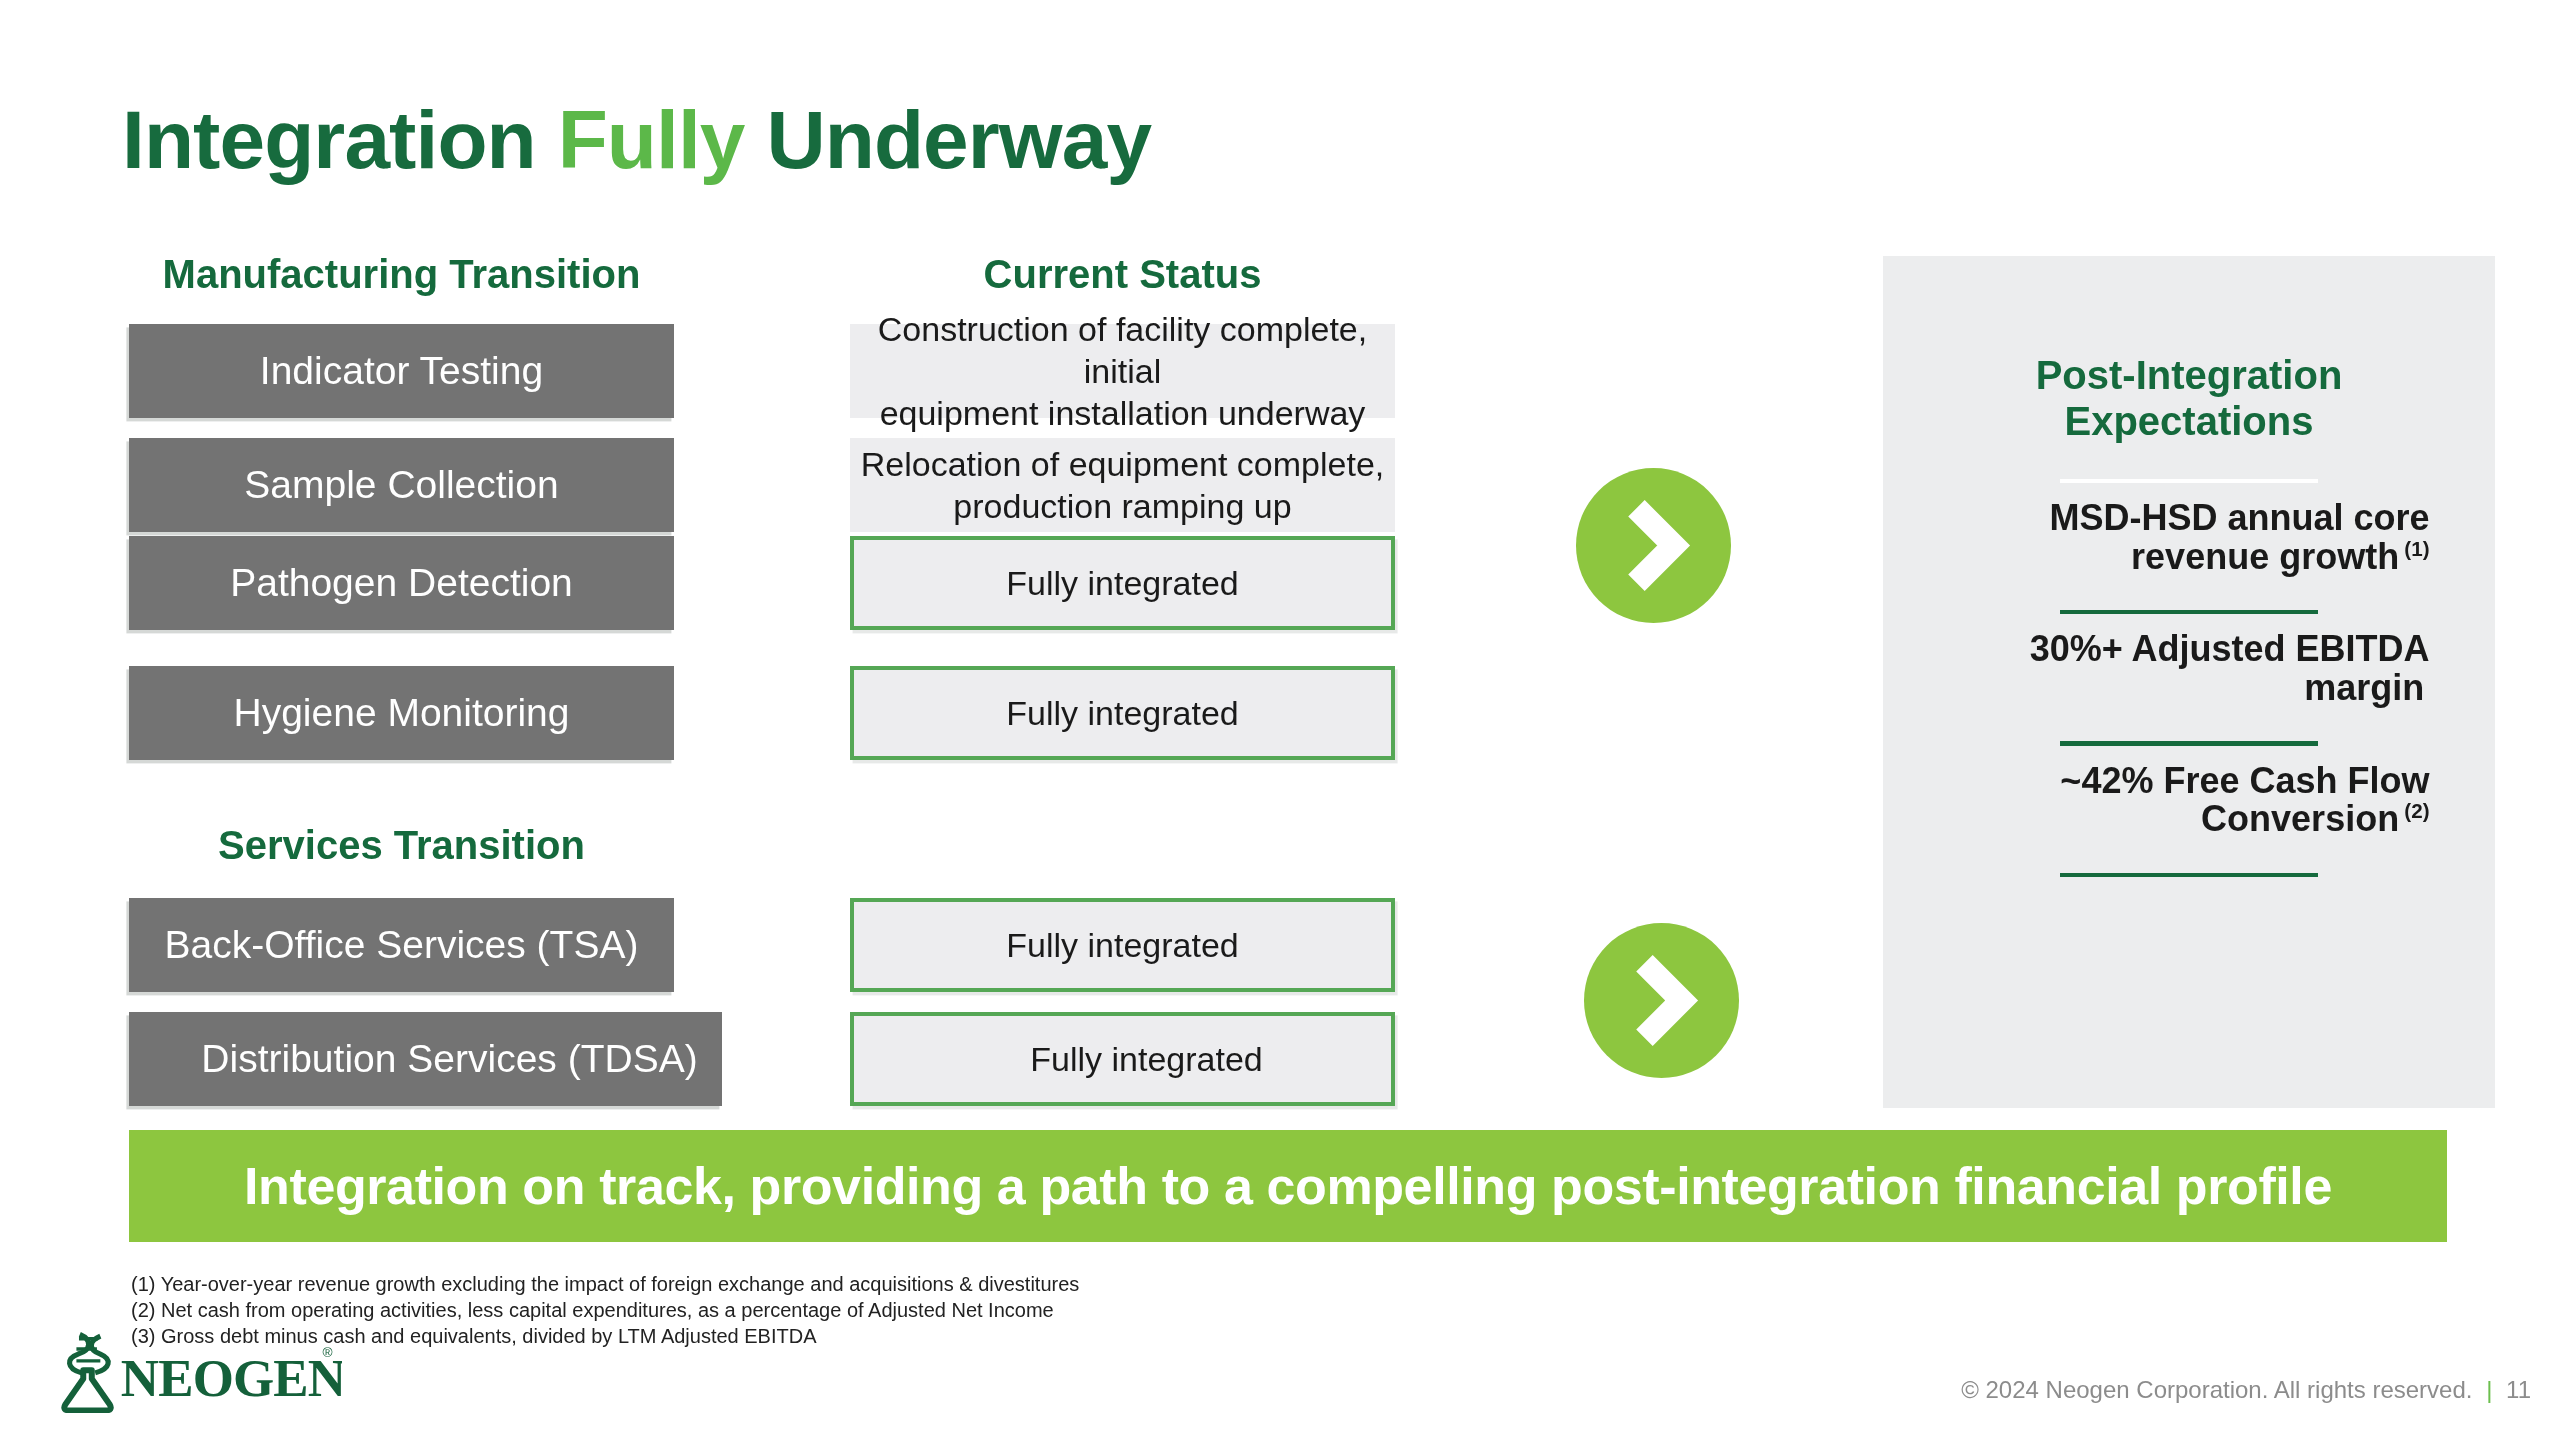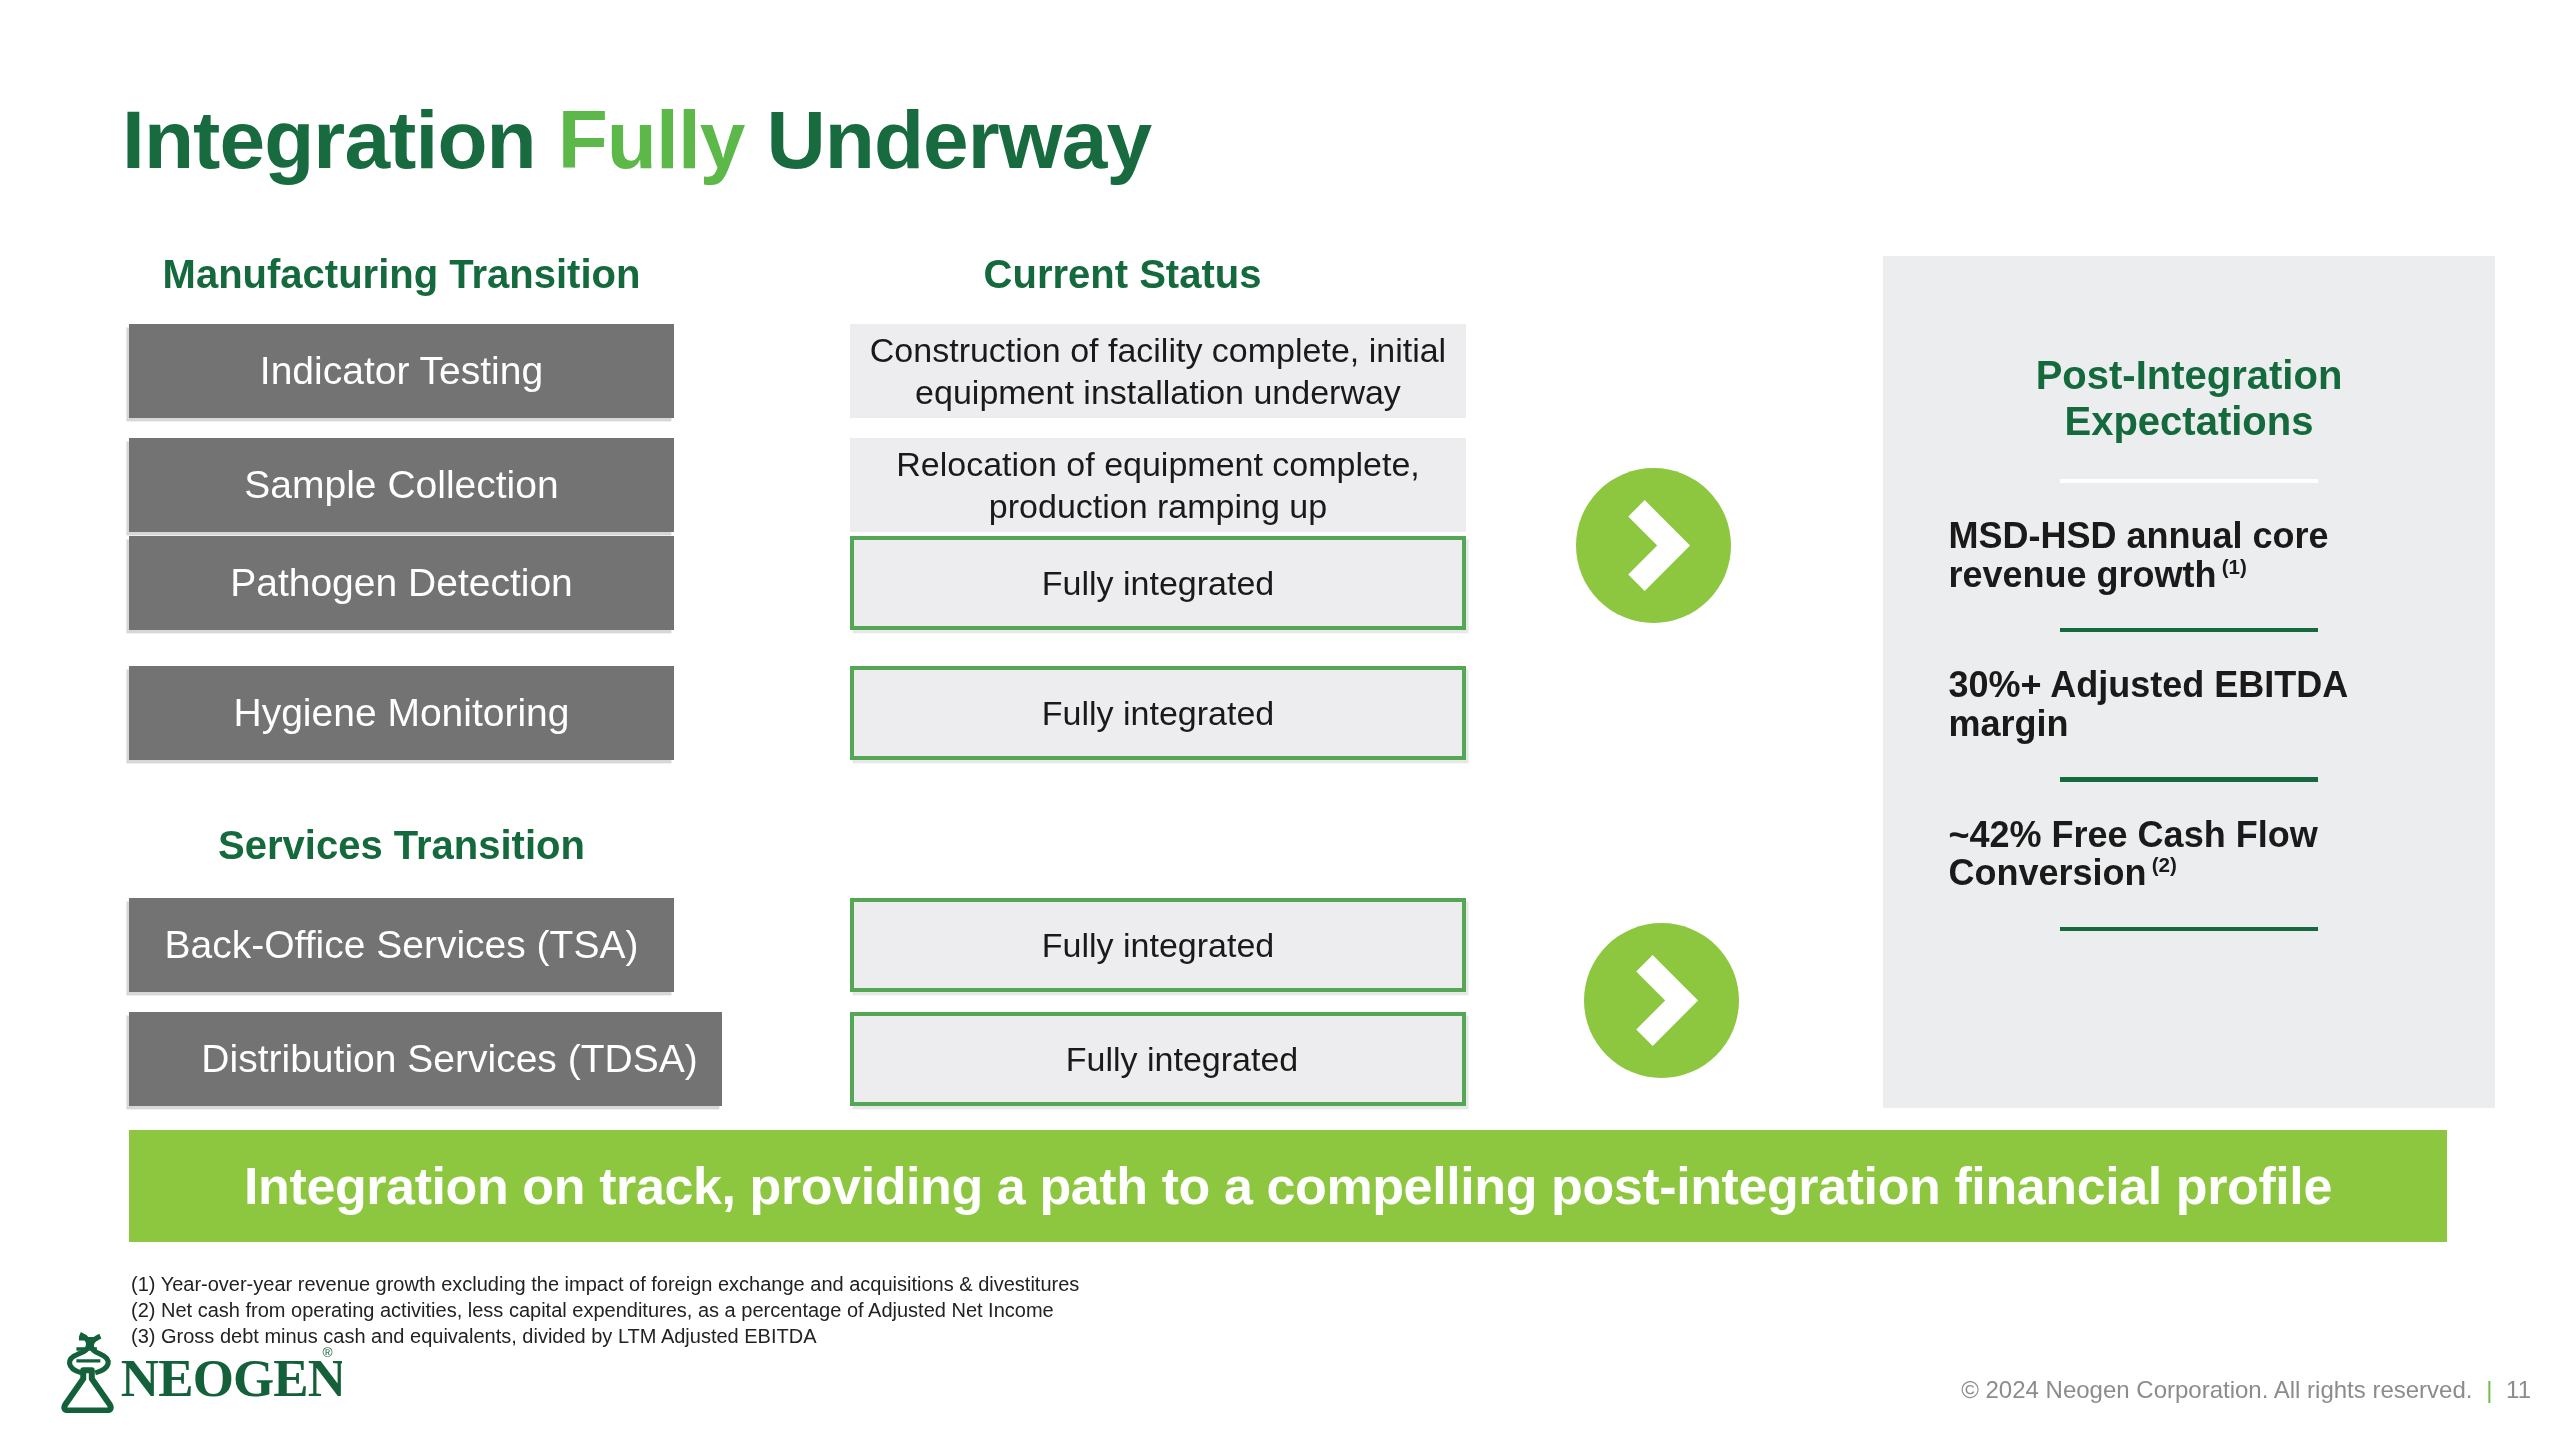--- a/index.html
+++ b/index.html
@@ -23,21 +23,21 @@
   .hdr-svc{left:129px;top:823px;}
   
   .dark-box{
     position:absolute;left:129px;width:545px;height:94px;
     background:#737373;color:#ffffff;font-size:39px;
     display:flex;align-items:center;justify-content:center;text-align:center;
     box-shadow:-2.6px 3.4px 0 rgba(20,40,30,0.18);
   }
   
   .status-box{
-    position:absolute;left:850px;width:616px;height:94px;
+    position:absolute;left:850px;width:545px;height:94px;
     background:#EDEDEF;color:#1A1A1A;font-size:34px;line-height:1.24;
     display:flex;align-items:center;justify-content:center;text-align:center;
     white-space:pre-line;box-sizing:border-box;
   }
   .status-box.bordered{border:4.3px solid #55A755;box-shadow:2.6px 3.4px 0 rgba(20,40,30,0.10);}
   .r1{top:324px;} .r2{top:438px;} .r3{top:536px;} .r4{top:666px;} .r5{top:898px;} .r6{top:1012px;padding-left:48px;}
   
   .chevron-circle{position:absolute;width:155px;height:155px;}
   .cc1{left:1576px;top:468px;}
   .cc2{left:1584px;top:923px;}
@@ -48,21 +48,21 @@
     padding-top:96px;box-sizing:border-box;
   }
   .panel h2{
     margin:0;font-size:40px;font-weight:bold;color:#156A3D;text-align:center;
     line-height:1.16;white-space:pre-line;
   }
   .divider{width:258px;height:4.3px;border:none;margin:34px 0 0 0;}
   .divider.white{background:#ffffff;}
   .divider.green{background:#156A3D;}
   .exp-item{
-    margin-top:34px;font-size:36px;font-weight:bold;color:#1A1A1A;text-align:left;
+    margin-top:16px;font-size:36px;font-weight:bold;color:#1A1A1A;text-align:right;
     line-height:1.07;width:481px;
   }
   .exp-item .lbl{white-space:pre-line;}
   .exp-item sup{font-size:20.6px;font-weight:bold;margin-left:5.2px;}
   
   .banner{
     position:absolute;left:129px;top:1130px;width:2318px;height:112px;
     background:#8DC63F;display:flex;align-items:center;justify-content:center;
   }
   .banner span{color:#ffffff;font-size:52px;font-weight:bold;letter-spacing:-0.4px;white-space:nowrap;}

